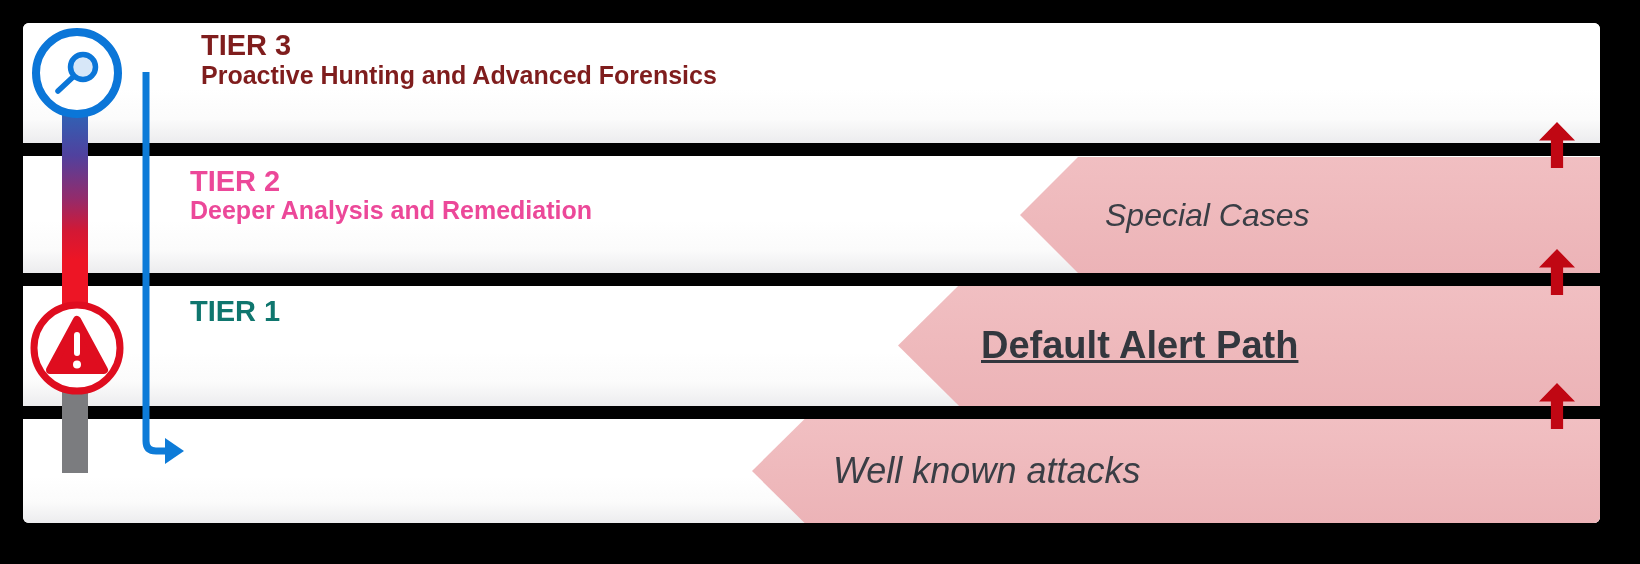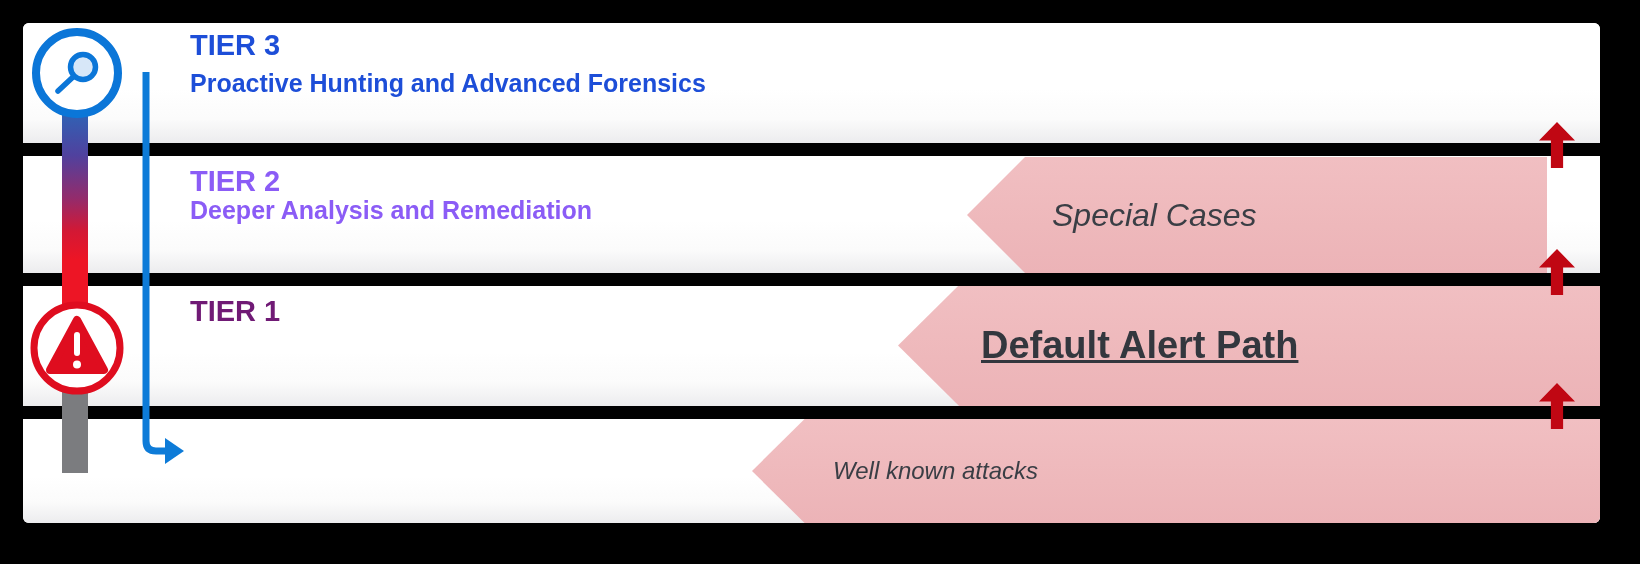--- a/index.html
+++ b/index.html
@@ -23,51 +23,51 @@
   .divider.d2{top:250px;}
   .divider.d3{top:383px;}
 
   .banner{
     position:absolute;display:flex;align-items:center;z-index:2;
     background:linear-gradient(180deg,#f1bfc2 0%,#eeb8bb 60%,#ecb3b7 100%);
     color:#3a3e45;
   }
   .banner .banner-text{white-space:nowrap;}
   .banner.special{
-    left:944px;top:134px;width:580px;height:116px;padding-left:85px;box-sizing:border-box;
+    left:997px;top:134px;width:580px;height:116px;padding-left:85px;box-sizing:border-box;
     clip-path:polygon(0% 50%,10% 0%,100% 0%,100% 100%,10% 100%);
     font-style:italic;font-size:32px;font-weight:400;
   }
   .banner.default{
     left:875px;top:262px;width:702px;height:121px;padding-left:83px;box-sizing:border-box;
     clip-path:polygon(0% 50%,8.7% 0%,100% 0%,100% 100%,8.7% 100%);
     font-size:38px;font-weight:700;color:#33373e;text-decoration:underline;
   }
   .banner.well{
     left:729px;top:396px;width:848px;height:104px;padding-left:81px;box-sizing:border-box;
     clip-path:polygon(0% 50%,6.2% 0%,100% 0%,100% 100%,6.2% 100%);
-    font-style:italic;font-size:24px;font-weight:400;
+    font-style:italic;font-size:36px;font-weight:400;
   }
 
   .up-arrow{
     position:absolute;left:1516px;width:36px;height:46px;background:#c00713;z-index:6;
     clip-path:polygon(50% 0%,100% 40%,67% 40%,67% 100%,33% 100%,33% 40%,0% 40%);
   }
   .up-arrow.a1{top:99px;}
   .up-arrow.a2{top:226px;}
   .up-arrow.a3{top:360px;}
 
   .rail{position:absolute;left:0;top:0;z-index:7;}
 
   .tier-text{position:absolute;left:167px;z-index:8;white-space:nowrap;line-height:1.05;}
   .tier-title{font-weight:700;font-size:29px;}
   .tier-sub{font-weight:700;font-size:25px;}
-  .c-blue{color:#1d4ed8;}
-  .c-purple{color:#8b5cf6;}
-  .c-red{color:#701a75;}
+  .c-blue{color:#7f1d1d;margin-left:11px;}
+  .c-purple{color:#ec4899;}
+  .c-red{color:#0f766e;}
   .c-gray{color:#58595b;}
 </style>
 </head>
 <body>
 
 <div class="stage">
   <div class="card">
 
     <div class="band t3"></div>
     <div class="band t2"></div>
@@ -122,21 +122,21 @@
 
       <g>
         <circle cx="54" cy="325" r="43" fill="#ffffff" stroke="#DF0D1F" stroke-width="7"></circle>
         <polygon points="54,297 81,347 27,347" fill="#DF0D1F" stroke="#DF0D1F" stroke-width="8" stroke-linejoin="round"></polygon>
         <rect x="51" y="309" width="6" height="24" rx="3" fill="#ffffff"></rect>
         <circle cx="54" cy="341.5" r="4" fill="#ffffff"></circle>
       </g>
     </svg>
 
     <div class="tier-text tier-title c-blue" style="top:7px;">TIER 3</div>
-    <div class="tier-text tier-sub c-blue" style="top:47px;">Proactive Hunting and Advanced Forensics</div>
+    <div class="tier-text tier-sub c-blue" style="top:39px;">Proactive Hunting and Advanced Forensics</div>
 
     <div class="tier-text tier-title c-purple" style="top:143px;">TIER 2</div>
     <div class="tier-text tier-sub c-purple" style="top:174px;">Deeper Analysis and Remediation</div>
 
     <div class="tier-text tier-title c-red" style="top:273px;">TIER 1</div>
 
 
   </div>
 </div>
 

